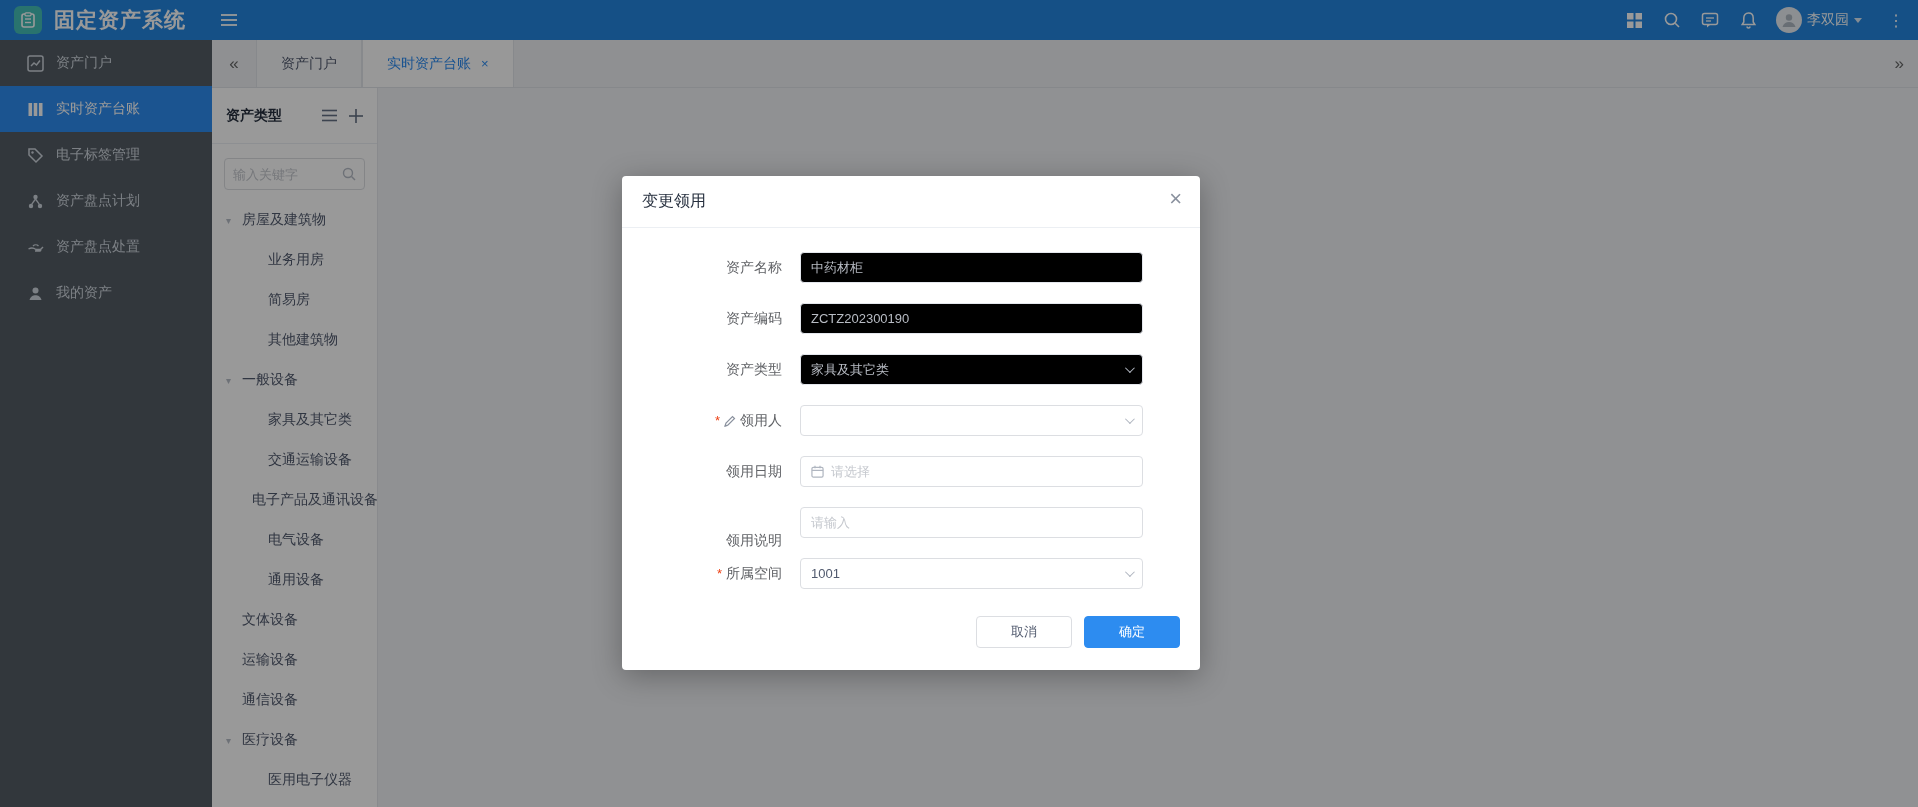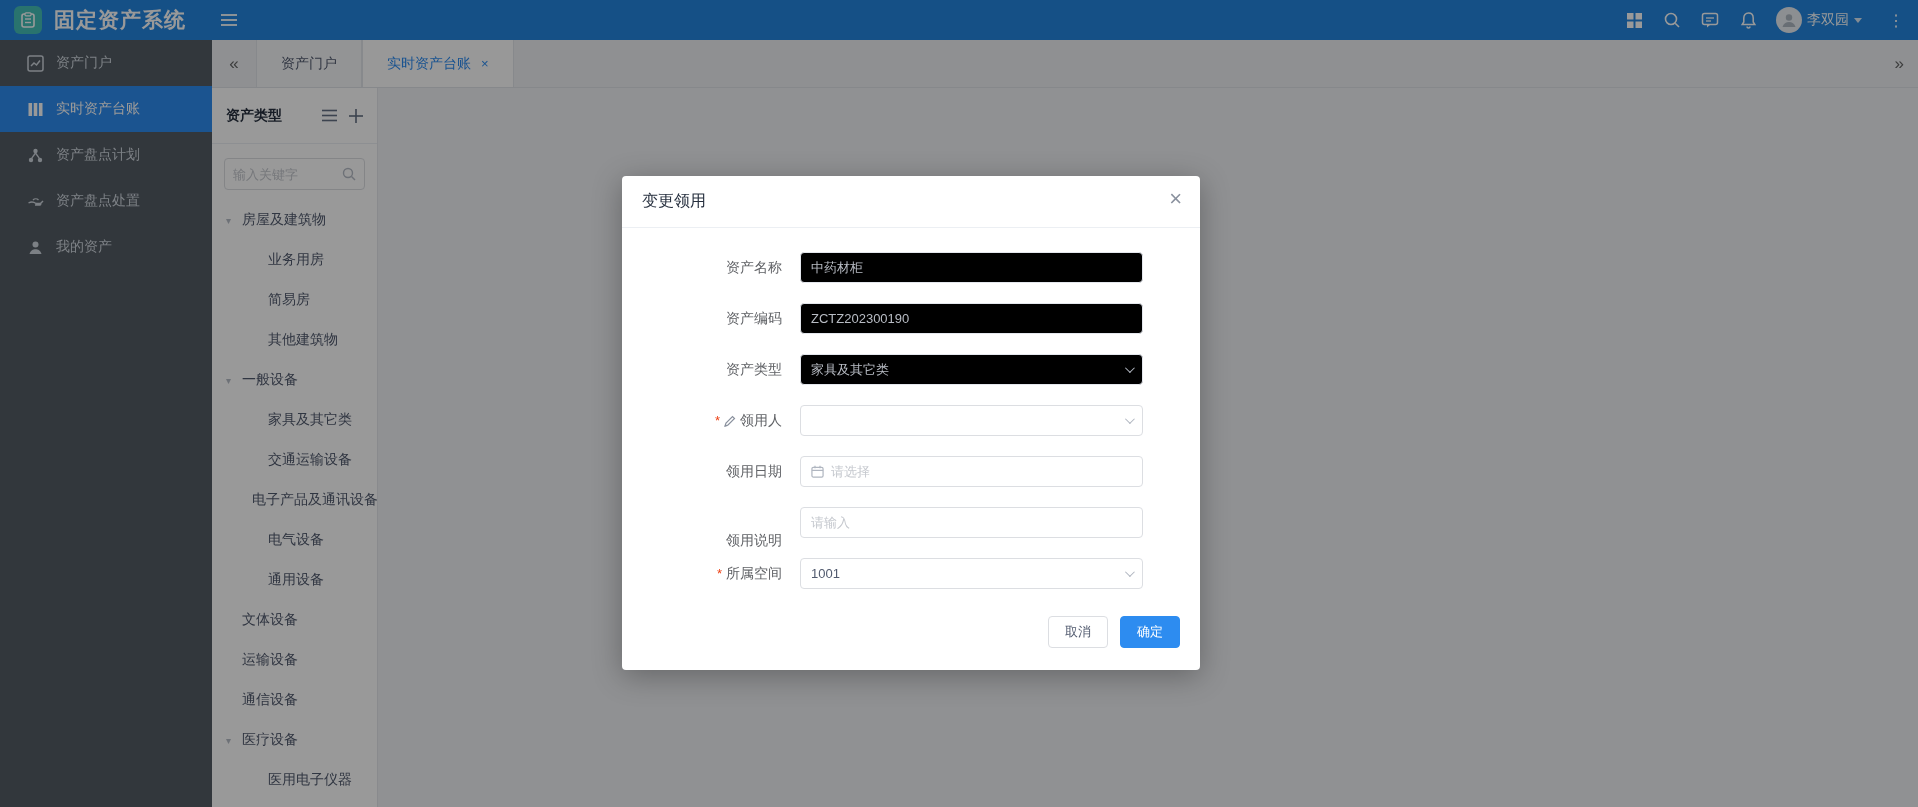--- a/index.html
+++ b/index.html
@@ -106,21 +106,21 @@
   .modal { left:622px; top:176px; width:578px; height:494px; background:#fff; border-radius:4px; box-shadow:0 6px 30px rgba(0,0,0,.3); z-index:60; }
   .m-head { height:52px; display:flex; align-items:center; padding:0 20px; border-bottom:1px solid #eceff3; position:relative; }
   .m-title { font-size:16px; color:#27303f; }
   .m-close { position:absolute; right:18px; top:12px; font-size:22px; color:#8a919e; cursor:pointer; line-height:1; }
   .m-item { position:absolute; left:0; height:31px; display:flex; align-items:center; }
   .m-label { width:160px; text-align:right; font-size:14px; color:#606266; display:inline-flex; justify-content:flex-end; align-items:center; gap:4px; }
   .m-star { color:#ed4014; font-size:13px; }
   .m-field { position:absolute; left:178px; width:343px; height:31px; border:1px solid #dcdee2; border-radius:4px; display:flex; align-items:center; padding:0 10px; font-size:13px; color:#515a6e; background:#fff; }
   .m-field.disabled { background:#000000; color:#b8bcc4; border-color:#e4e7ed; }
   .m-foot { position:absolute; right:20px; top:440px; display:flex; gap:12px; }
-  .m-btn { height:32px; padding:0 16px; border-radius:4px; font-size:13px; display:flex; align-items:center; cursor:pointer; }
+  .m-btn { height:32px; padding:0 34px; border-radius:4px; font-size:13px; display:flex; align-items:center; cursor:pointer; }
   .m-cancel { border:1px solid #dcdee2; background:#fff; color:#515a6e; }
   .m-ok { border:1px solid #2d8cf0; background:#2d8cf0; color:#fff; }
   svg { display:block; }
 </style>
 </head>
 <body>
 
 <div class="abs app-header">
   <div class="logo-box">
     <svg width="16" height="16" viewBox="0 0 16 16">
@@ -193,20 +193,29 @@
   </div>
   <div class="side-item active">
     <span class="s-ic">
         <svg width="17" height="17" viewBox="0 0 17 17">
           <rect x="1.5" y="2" width="3.6" height="13" fill="currentColor"></rect>
           <rect x="6.7" y="2" width="3.6" height="13" fill="currentColor"></rect>
           <rect x="11.9" y="2" width="3.6" height="13" fill="currentColor"></rect>
         </svg>
       </span>
     <span>实时资产台账</span>
+  </div>
+  <div class="side-item">
+    <span class="s-ic">
+        <svg width="17" height="17" viewBox="0 0 17 17">
+          <path d="M2 2 L8 2 L15 9 L9 15 L2 8 Z" fill="none" stroke="currentColor" stroke-width="1.5"></path>
+          <circle cx="5.5" cy="5.5" r="1.2" fill="currentColor"></circle>
+        </svg>
+      </span>
+    <span>电子标签管理</span>
   </div>
   <div class="side-item">
     <span class="s-ic">
         <svg width="17" height="17" viewBox="0 0 17 17">
           <circle cx="8.5" cy="4" r="2.2" fill="currentColor"></circle>
           <circle cx="4" cy="13" r="2.2" fill="currentColor"></circle>
           <circle cx="13" cy="13" r="2.2" fill="currentColor"></circle>
           <line x1="8.5" y1="6" x2="4.8" y2="11.2" stroke="currentColor" stroke-width="1.3"></line>
           <line x1="8.5" y1="6" x2="12.2" y2="11.2" stroke="currentColor" stroke-width="1.3"></line>
         </svg>

